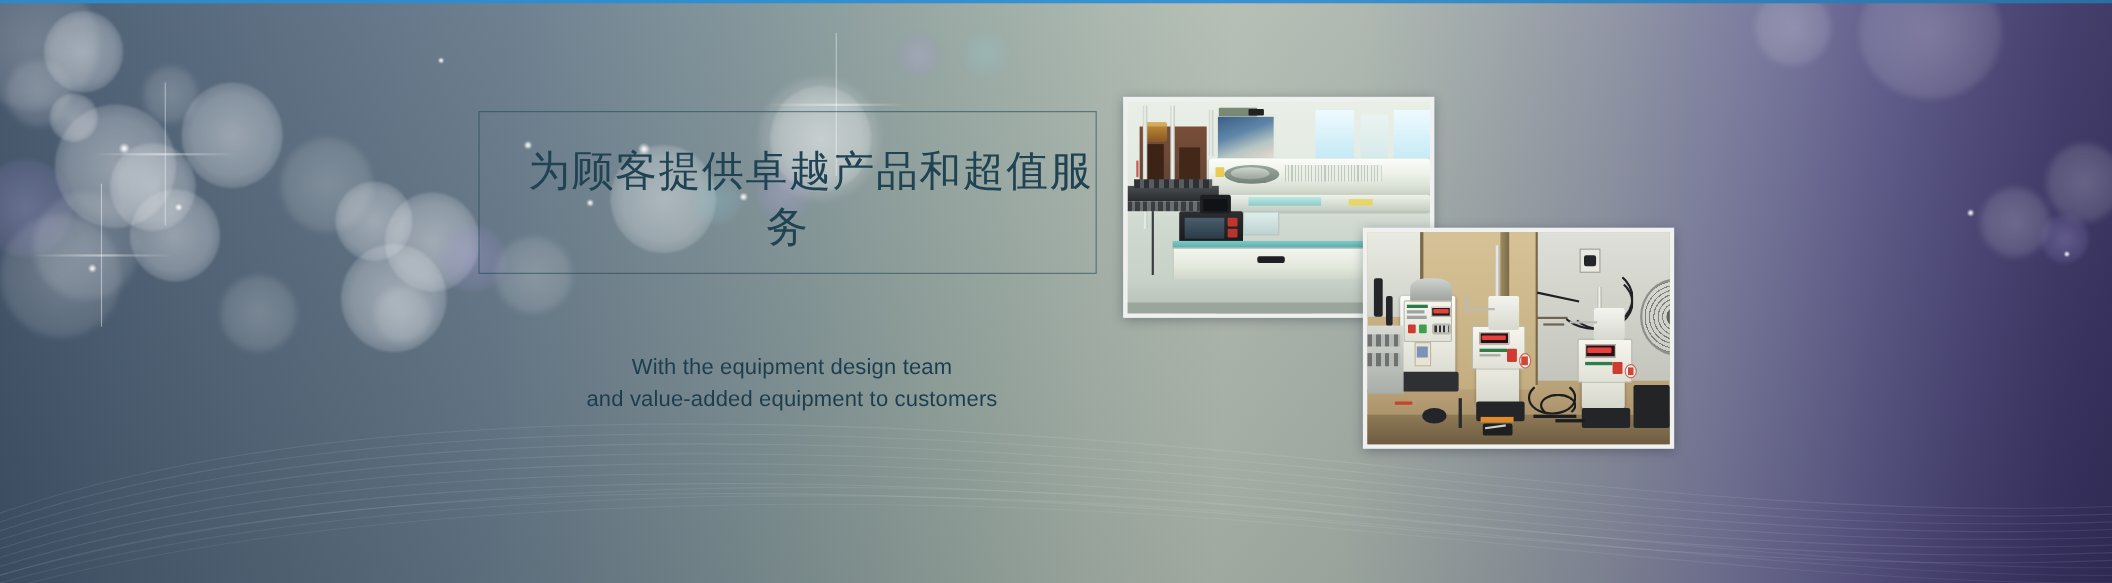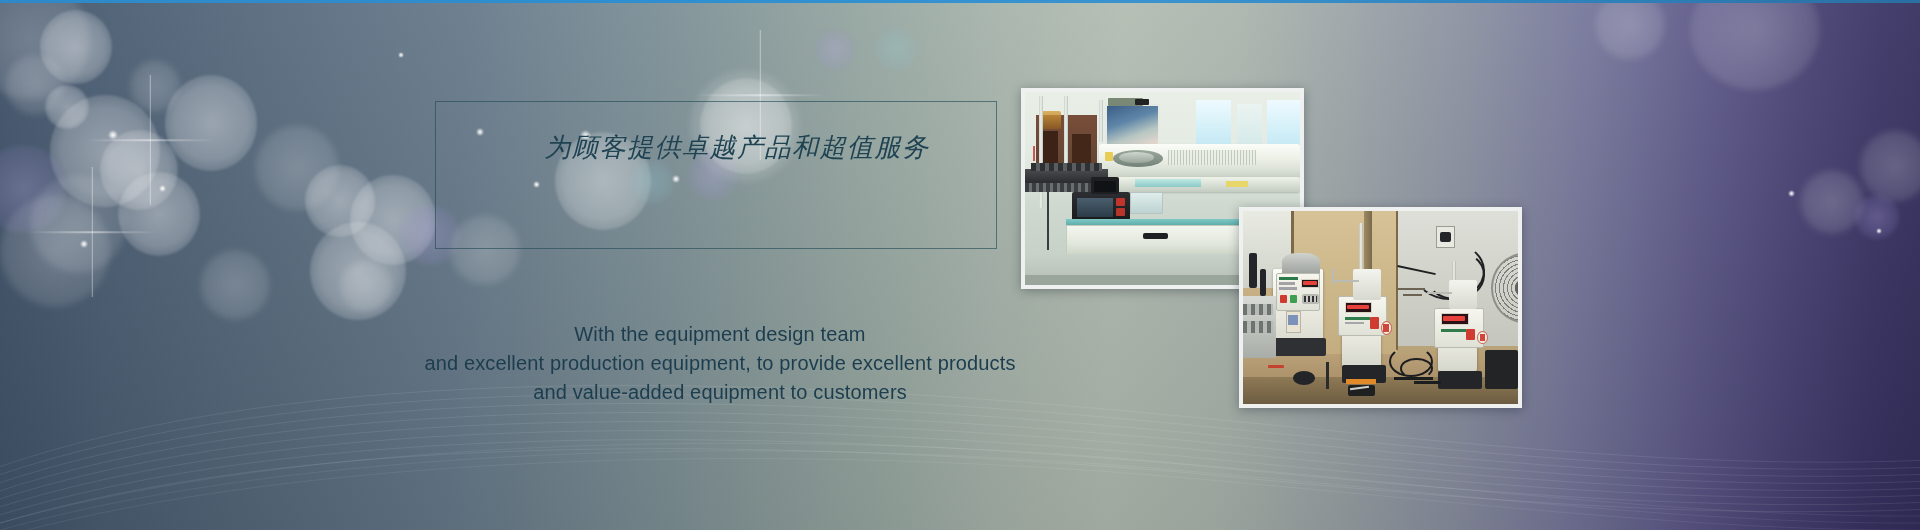--- a/index.html
+++ b/index.html
@@ -108,26 +108,25 @@
     left:435px; top:101px;
     width:562px; height:148px;
     border:1px solid rgba(33,72,84,0.62);
   }
 
   .headline-cn {
     position:absolute;
     left:435px; top:130px; width:562px;
     text-align:center;
     font-family:"Liberation Sans", sans-serif;
-    font-size:26px;
+    font-size:38px;
     font-weight:400;
     letter-spacing:1.5px;
     color:#1f4352;
     text-indent:42px;
-    font-style:italic;
   }
 
   .headline-en {
     position:absolute;
     left:435px; top:188px; width:562px;
     text-align:center;
     font-family:"Liberation Serif", serif;
     font-size:22px;
     font-weight:400;
     letter-spacing:0.6px;
@@ -323,21 +322,20 @@
   <div class="textblock">
 
     <div class="framed"></div>
 
     <div class="headline-cn cn-label">为顾客提供卓越产品和超值服务</div>
 
 
 
     <div class="paragraph">
       <div>With the equipment design team</div>
-      <div>and excellent production equipment, to provide excellent products</div>
       <div>and value-added equipment to customers</div>
     </div>
   </div>
 
   <div class="photo" id="photo-production">
     <div class="inner">
       <div class="p1">
 
         <div class="win" style="left:62%; top:4%;  width:13%; height:34%;"></div>
         <div class="win" style="left:88%; top:4%;  width:12%; height:36%;"></div>

